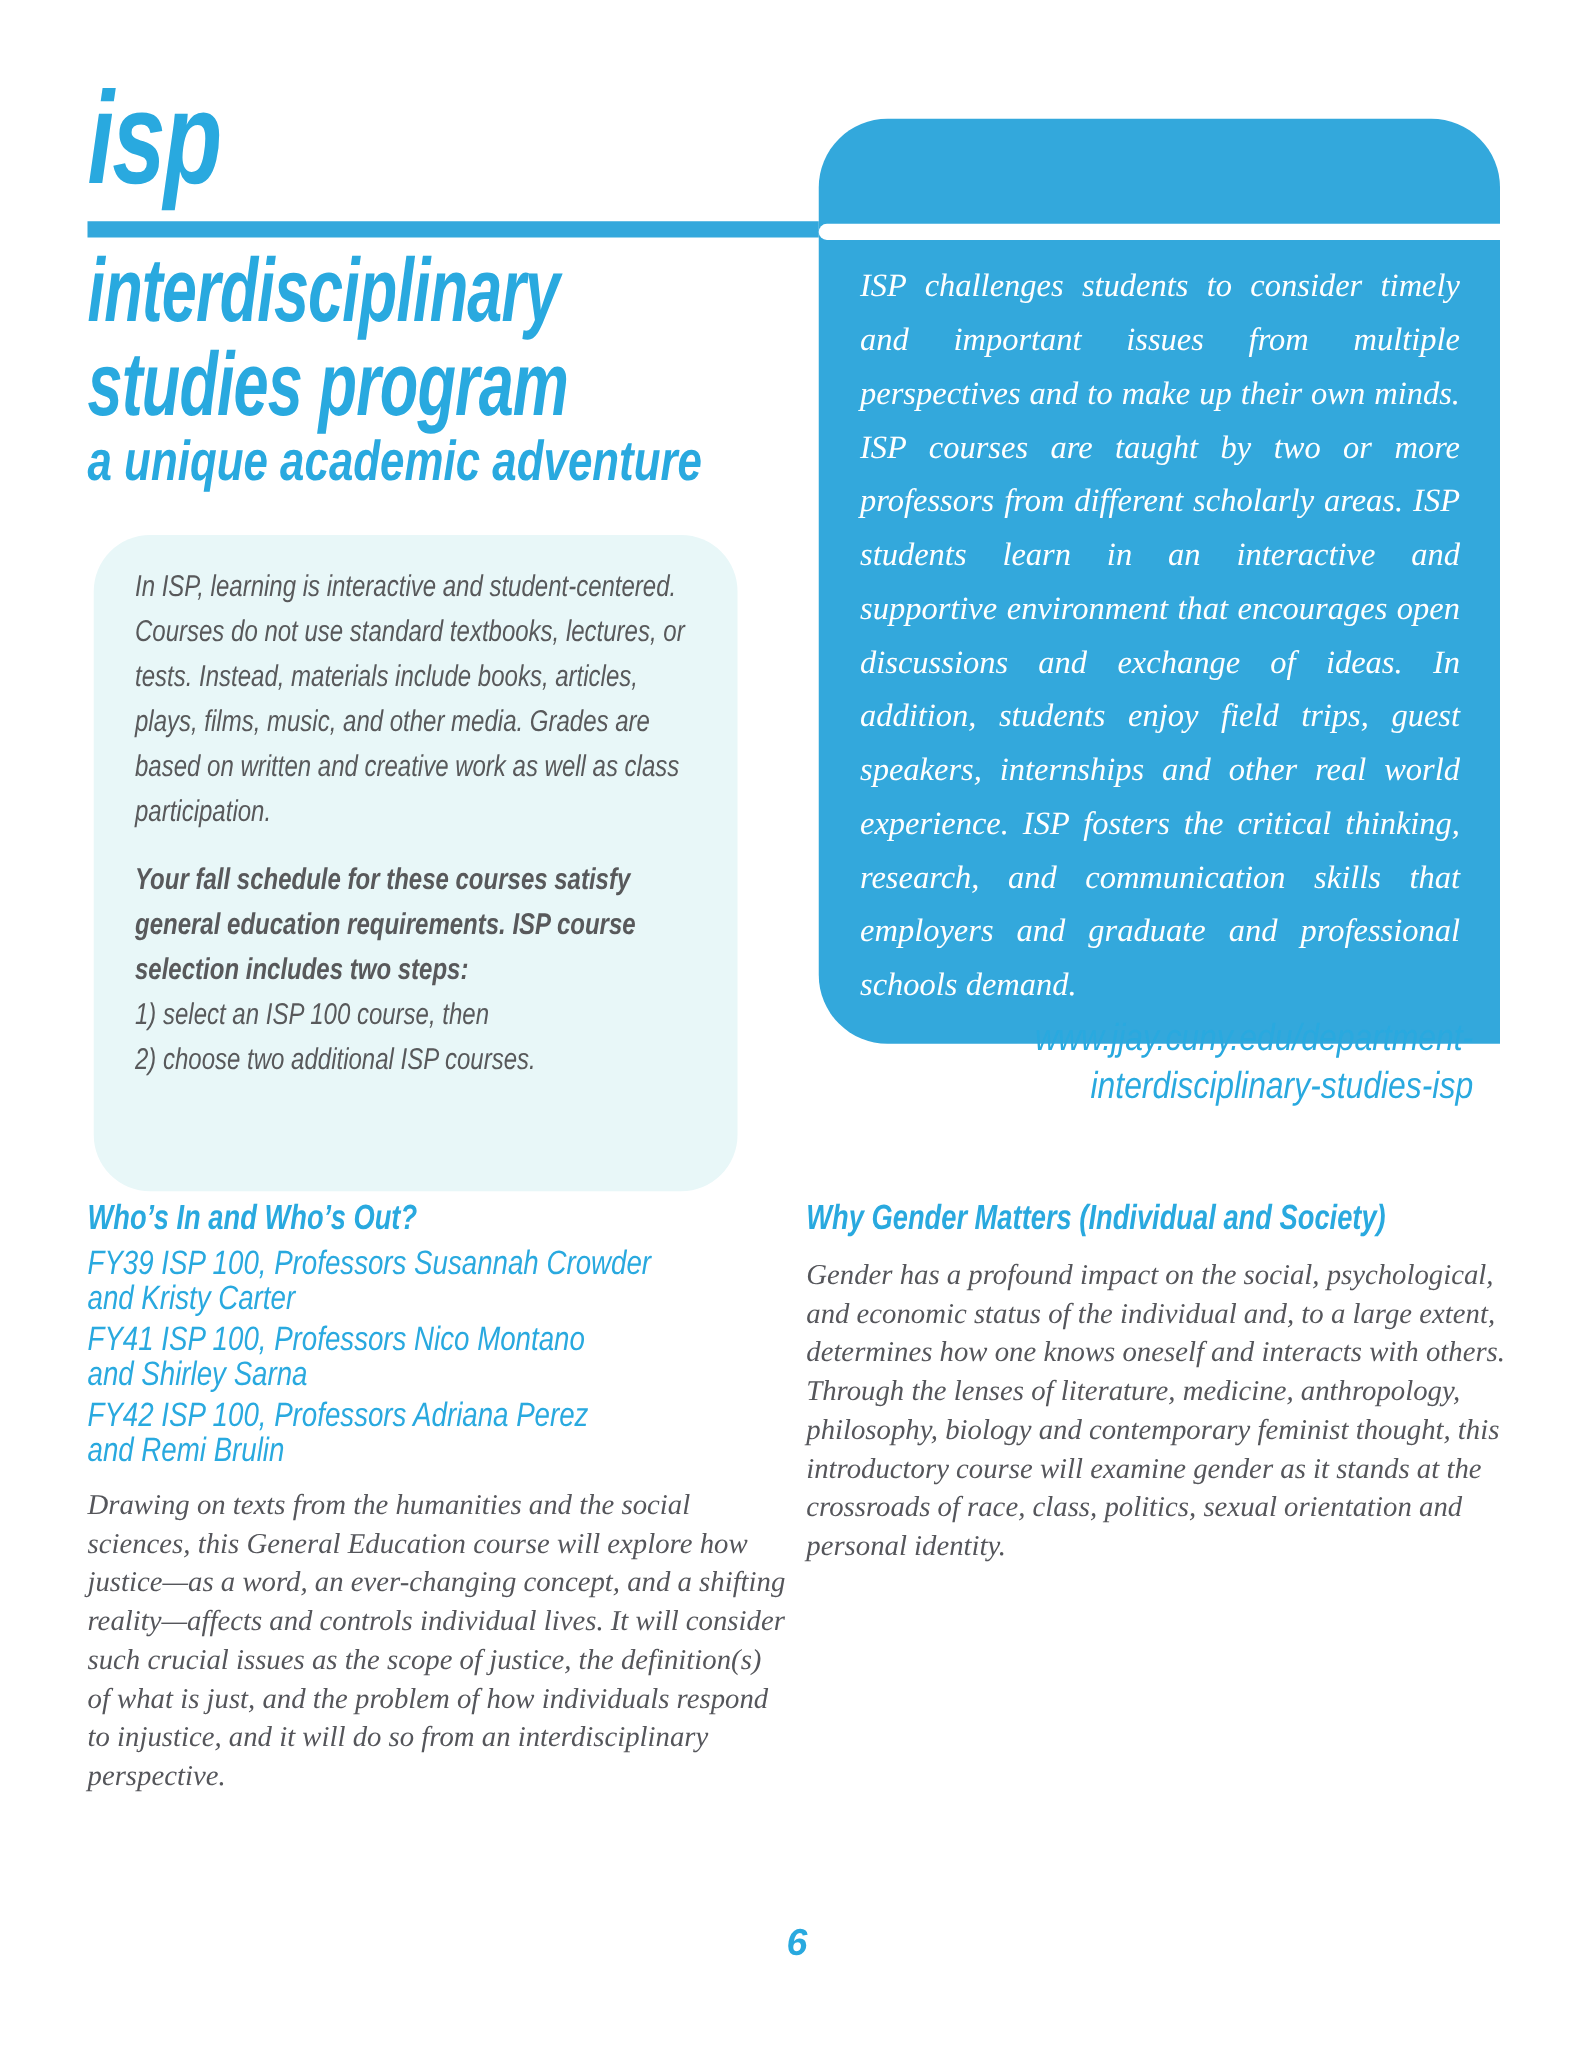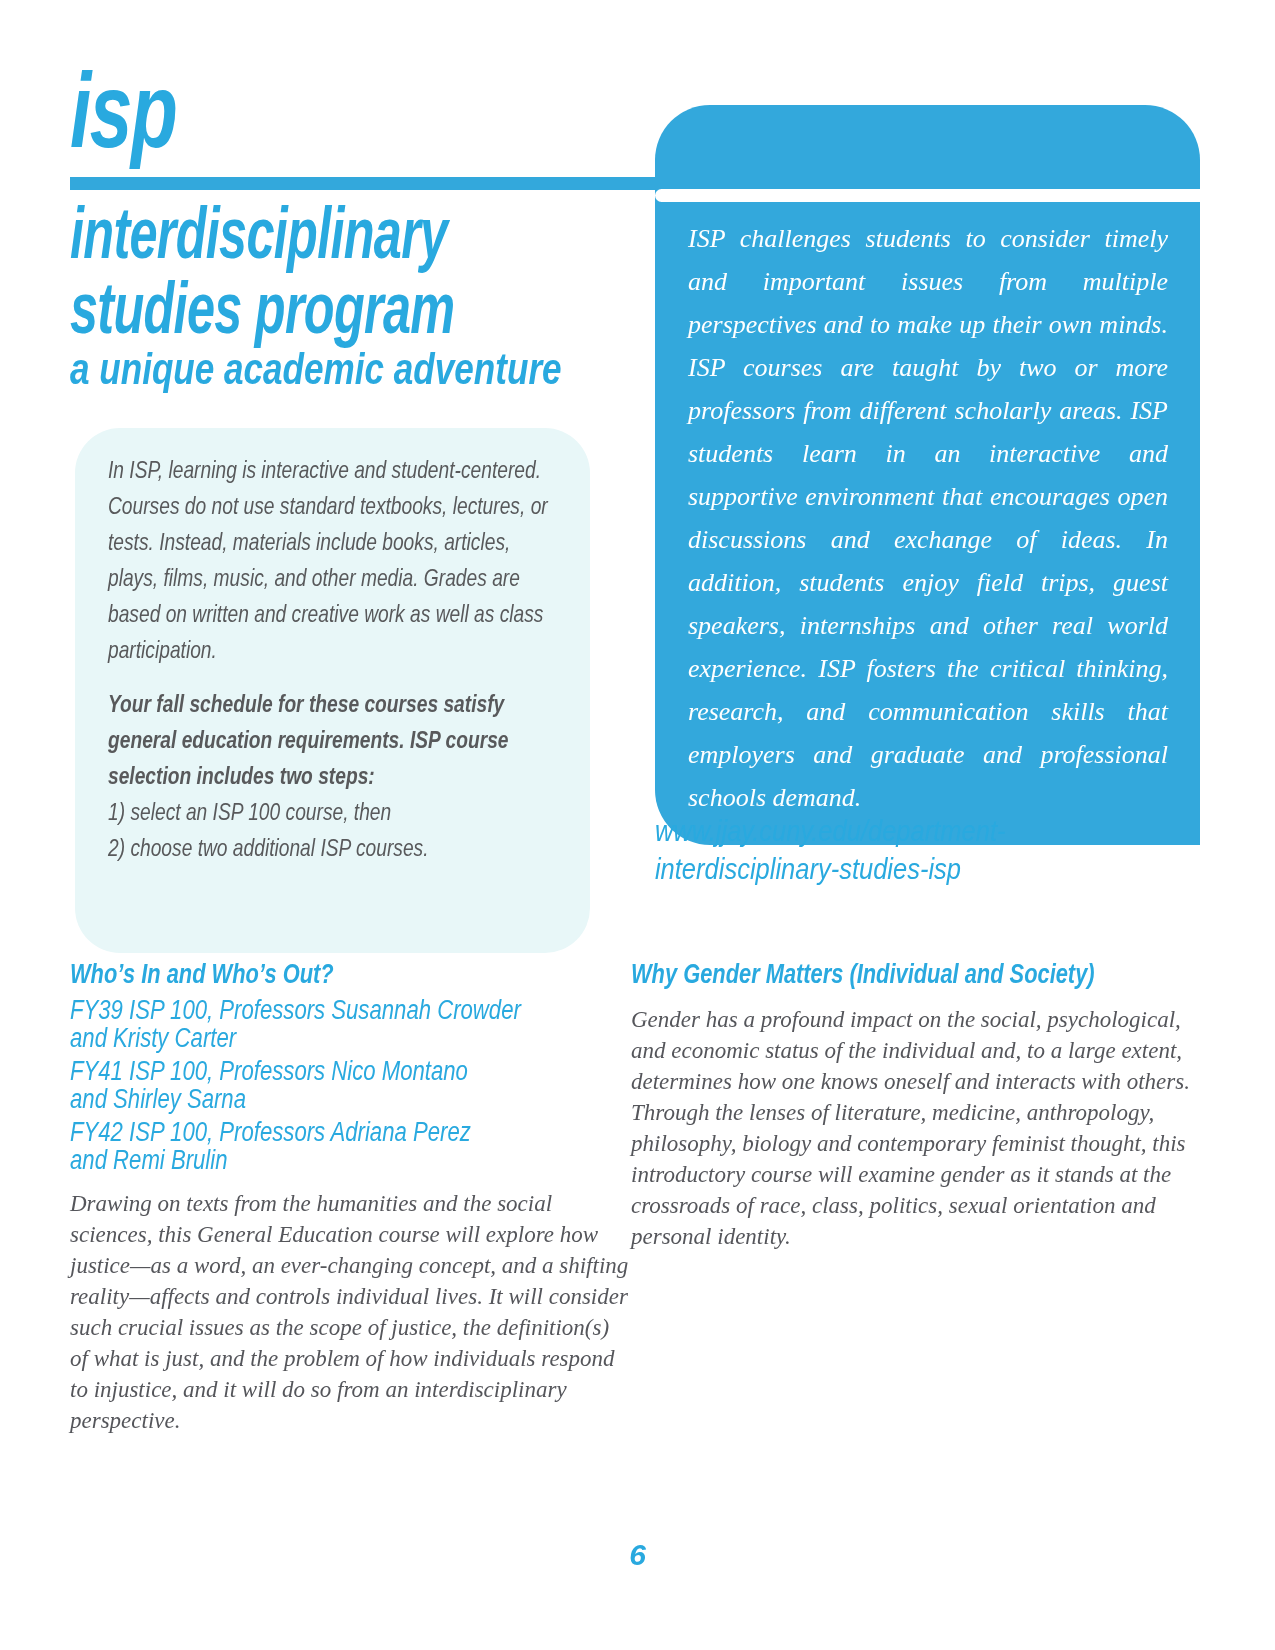--- a/index.html
+++ b/index.html
@@ -50,51 +50,51 @@
     transform:scaleX(.80);transform-origin:0 0;
     color:var(--gray);
     font-size:24px;line-height:36px;
   }
   .intro-inner p{margin:0;}
   .intro-inner .p1{margin-bottom:18px;}
   .intro-inner .bold{font-weight:bold;}
 
   
   .blue-box{
-    left:655px;top:105px;width:545px;height:740px;
+    left:655px;top:95px;width:545px;height:740px;
     background:var(--boxblue);
     border-radius:55px 55px 0 55px;
   }
   .bb-stripe{
     position:absolute;left:0;top:84px;width:100%;height:13px;
     background:#ffffff;
     border-radius:7px 0 0 7px;
   }
   .bb-text{
     position:absolute;left:33px;top:112px;width:480px;
     color:#ffffff;
     font-family:"Liberation Serif",serif;
     font-size:26px;line-height:43px;
     text-align:justify;
     margin:0;
   }
 
   
   .website{
-    left:624px;top:812px;width:545px;
-    text-align:left;
+    left:664px;top:812px;width:545px;
+    text-align:right;
     color:var(--accent);
     font-size:30px;line-height:38px;
   }
   .website .in{display:inline-block;transform:scaleX(.85);transform-origin:50% 50%;white-space:nowrap;}
 
   
   .columns{
     left:70px;top:958px;width:1135px;
-    display:flex;gap:1px;
+    display:flex;gap:15px;
   }
   .col{width:560px;}
   .course-title{
     font-weight:bold;font-size:28px;line-height:32px;
     color:var(--accent);
     transform:scaleX(.78);transform-origin:0 0;white-space:nowrap;
     margin:0 0 6px 0;
   }
   .entry{margin:0 0 5px 0;}
   .entry-line{

